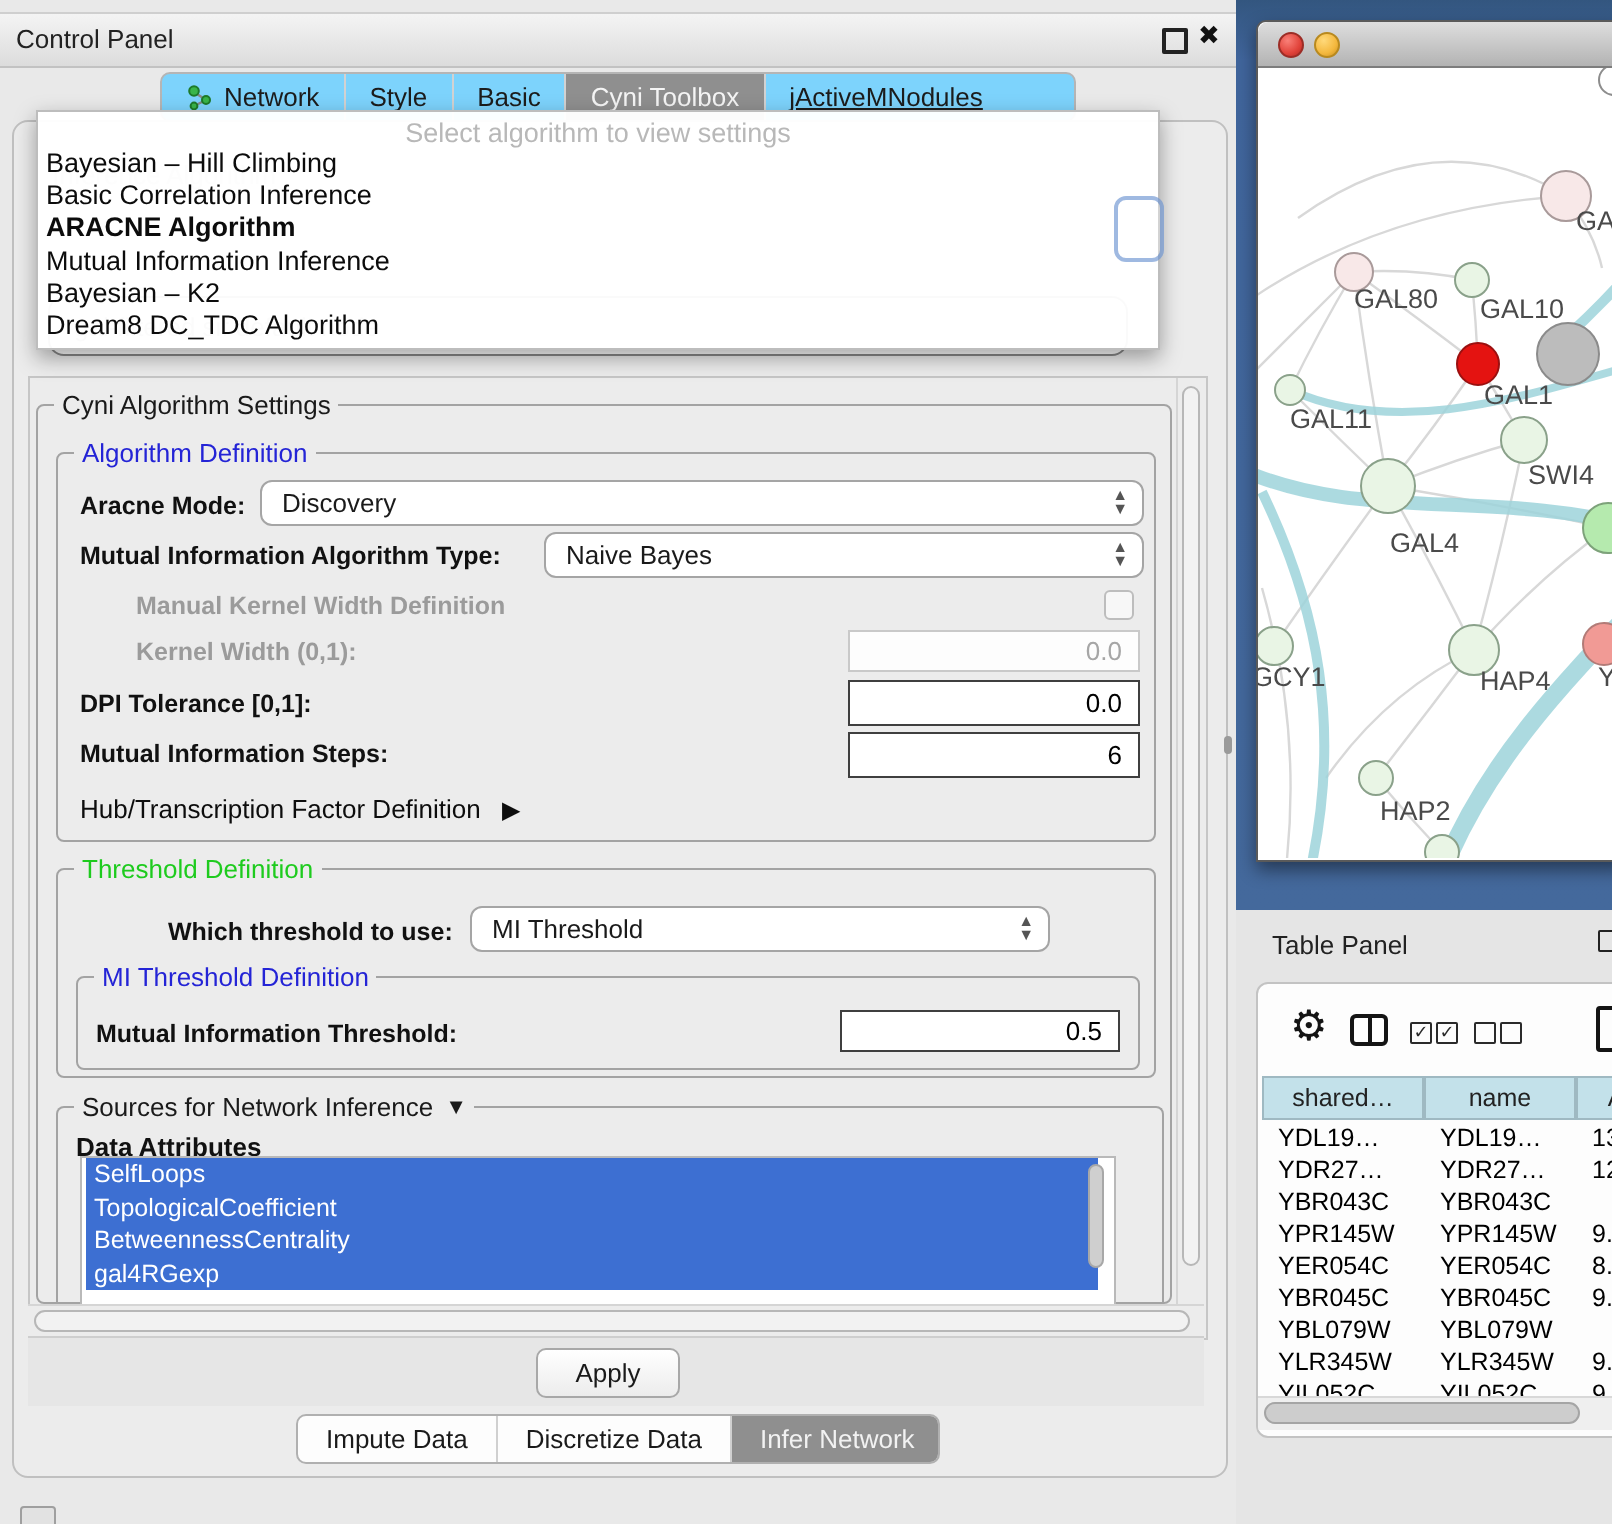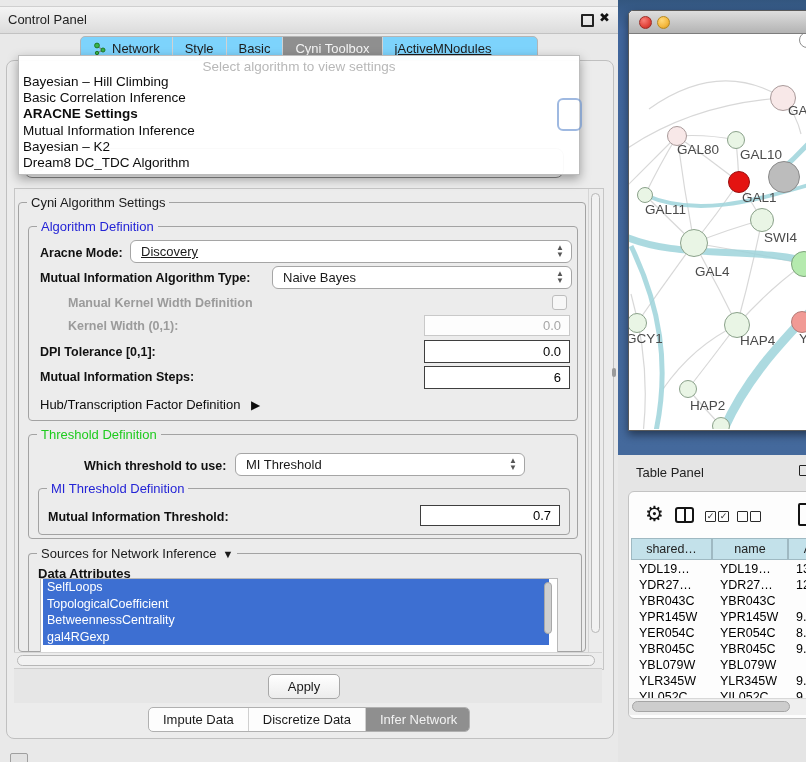--- a/index.html
+++ b/index.html
@@ -126,39 +126,39 @@
   <div class="abs ghost" style="left:26px;top:80px;font-size:13px;color:#555;z-index:29;">Inference Algorithm</div>
   <div class="abs ghost-combo">
     <span style="opacity:.7">gal-filtered sif default node</span>
   </div>
 
   <div class="abs popup">
     <div class="prompt">Select algorithm to view settings</div>
     <div class="items" id="algo-list">
         <div class="pitem">Bayesian – Hill Climbing</div>
         <div class="pitem">Basic Correlation Inference</div>
-        <div class="pitem b">ARACNE Settings</div>
+        <div class="pitem b">ARACNE Algorithm</div>
         <div class="pitem">Mutual Information Inference</div>
         <div class="pitem">Bayesian – K2</div>
         <div class="pitem">Dream8 DC_TDC Algorithm</div>
       </div>
   </div>
   <div class="abs blue-frag"></div>
 
   <div class="abs viewport"></div>
 
   <div class="group" style="left:18px;top:202px;width:566px;height:448px;">
     <div class="gtitle">Cyni Algorithm Settings</div>
   </div>
 
   <div class="group" style="left:28px;top:226px;width:548px;height:193px;">
     <div class="gtitle blue">Algorithm Definition</div>
   </div>
   <div class="flabel" style="left:40px;top:246px;">Aracne Mode:</div>
-  <div class="combo" style="left:130px;top:240px;width:442px;text-decoration:underline;">
+  <div class="combo" style="left:130px;top:240px;width:442px;">
     <span>Discovery</span>
     <span class="spin">
         <span>▲</span>
         <span>▼</span>
       </span>
   </div>
   <div class="flabel" style="left:40px;top:271px;">Mutual Information Algorithm Type:</div>
   <div class="combo" style="left:272px;top:266px;width:300px;">
     <span>Naive Bayes</span>
     <span class="spin">
@@ -188,21 +188,21 @@
     <span>MI Threshold</span>
     <span class="spin">
         <span>▲</span>
         <span>▼</span>
       </span>
   </div>
   <div class="group" style="left:38px;top:488px;width:530px;height:45px;">
     <div class="gtitle blue">MI Threshold Definition</div>
   </div>
   <div class="flabel" style="left:48px;top:510px;">Mutual Information Threshold:</div>
-  <div class="tfield en" style="left:420px;top:505px;width:140px;">0.7</div>
+  <div class="tfield en" style="left:420px;top:505px;width:140px;">0.5</div>
 
   <div class="group" style="left:28px;top:553px;width:552px;height:112px;border-bottom:none;border-radius:4px 4px 0 0;">
     <div class="gtitle" style="display:flex;align-items:center;">
       <span>Sources for Network Inference</span>
       <span style="font-size:11px;margin-left:6px;">▼</span>
     </div>
   </div>
   <div class="flabel" style="left:38px;top:566px;font-size:13px;">Data Attributes</div>
   <div class="attr-list">
     <div id="attr-items">

